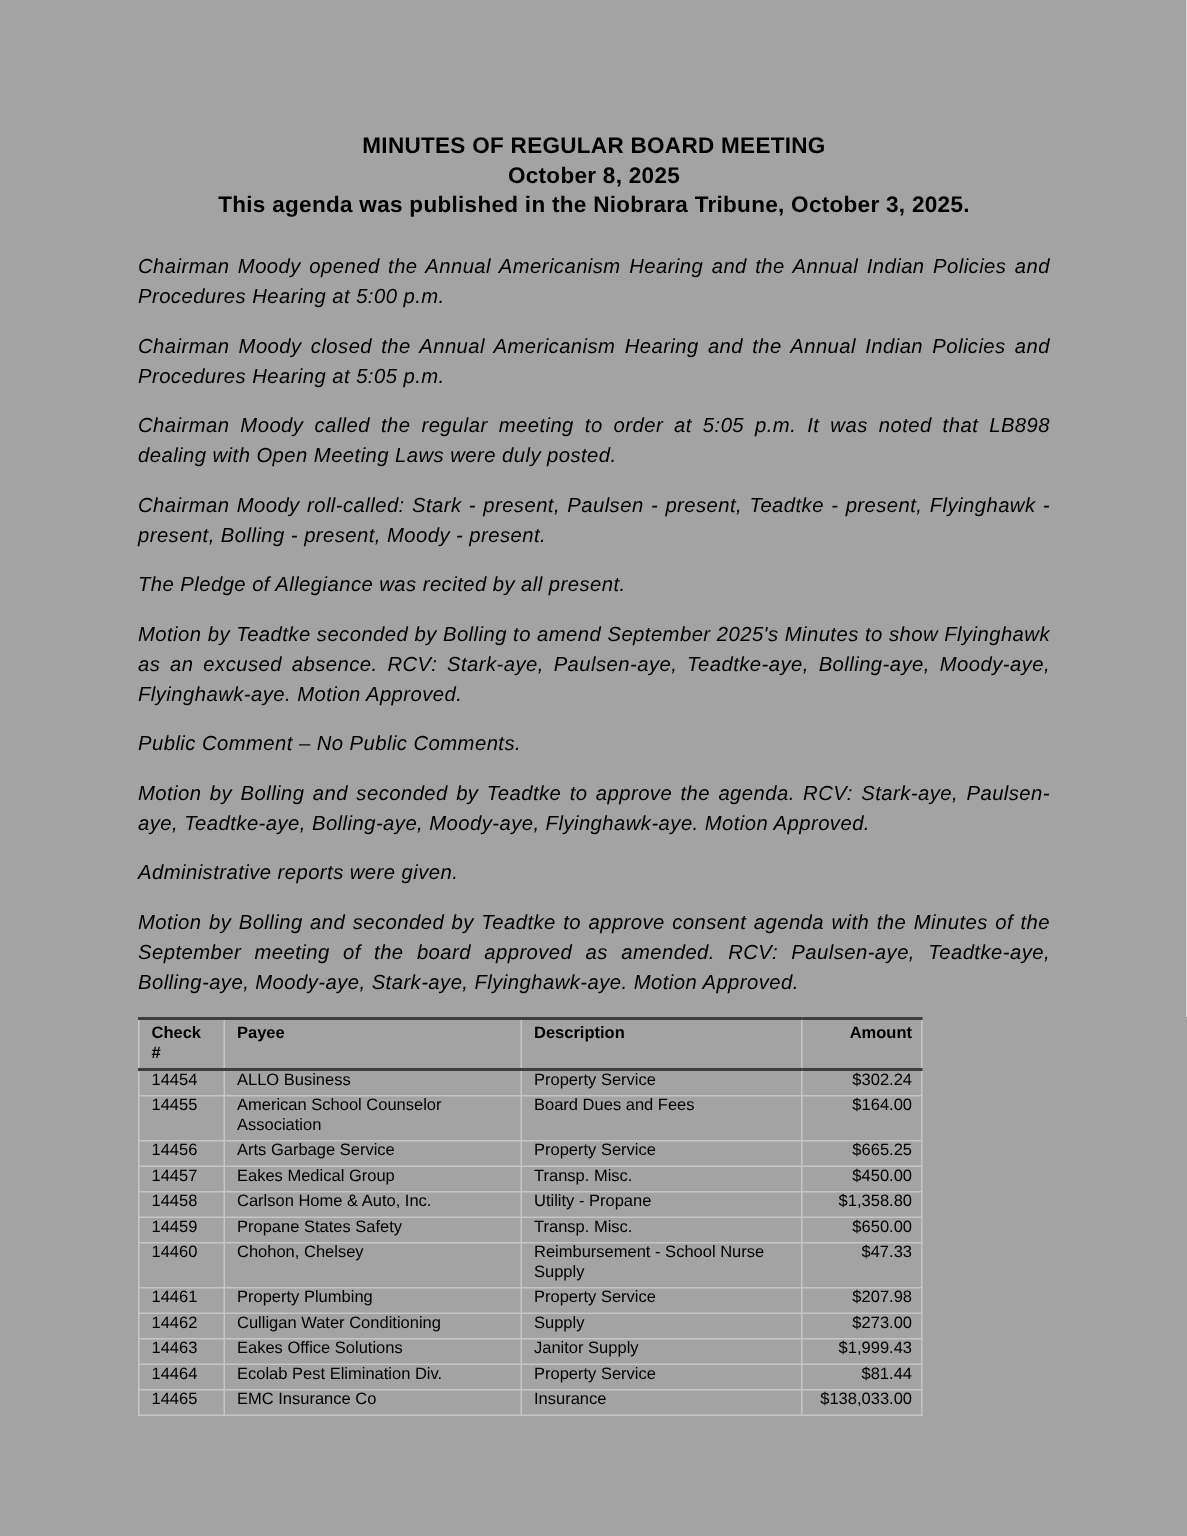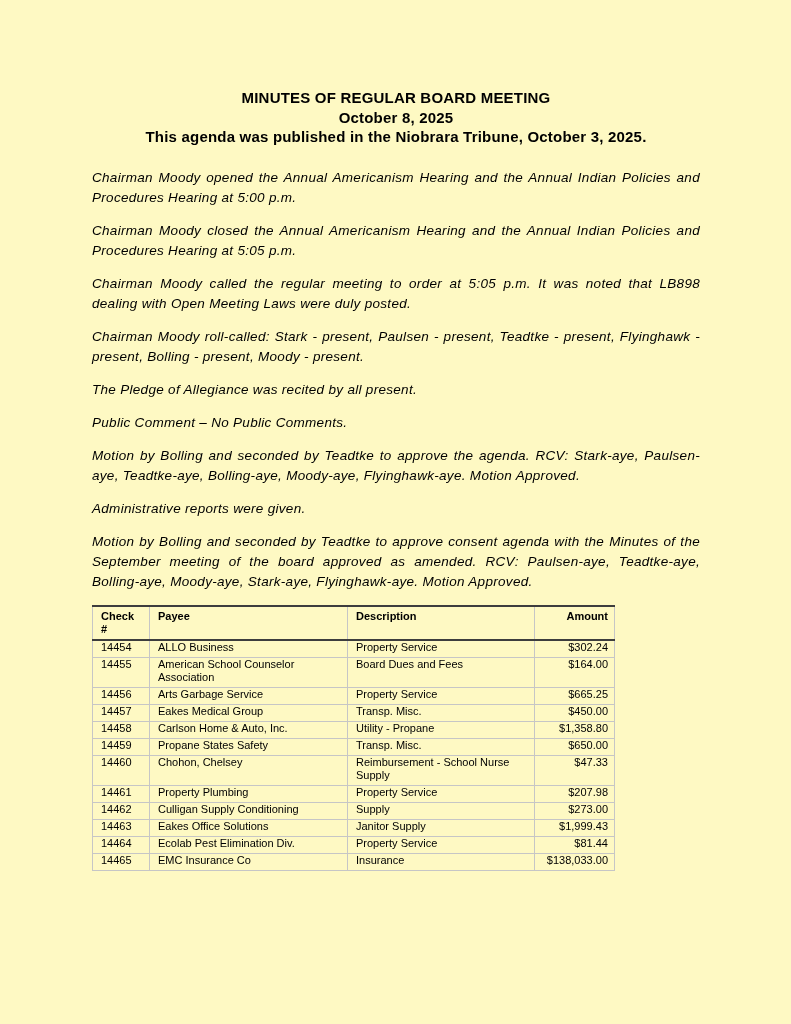--- a/index.html
+++ b/index.html
@@ -5,21 +5,21 @@
   html, body {
     margin: 0;
     padding: 0;
     background: #ffffff;
   }
   .page {
     position: relative;
     width: 791px;
     height: 1024px;
     margin: 0 auto;
-    background: #fef9c3;
+    background: #a3a3a3;
     box-sizing: border-box;
     padding: 88px 91px 0 92px;
     font-family: "Liberation Sans", sans-serif;
     color: #000000;
     overflow: hidden;
   }
   .title-block {
     text-align: center;
     font-weight: bold;
     font-size: 15px;
@@ -79,20 +79,21 @@
     <span class="title-line">October 8, 2025</span>
     <span class="title-line">This agenda was published in the Niobrara Tribune, October 3, 2025.</span>
   </div>
 
   <div class="body-text">
     <p>Chairman Moody opened the Annual Americanism Hearing and the Annual Indian Policies and Procedures Hearing at 5:00 p.m.</p>
     <p>Chairman Moody closed the Annual Americanism Hearing and the Annual Indian Policies and Procedures Hearing at 5:05 p.m.</p>
     <p>Chairman Moody called the regular meeting to order at 5:05 p.m. It was noted that LB898 dealing with Open Meeting Laws were duly posted.</p>
     <p>Chairman Moody roll-called: Stark - present, Paulsen - present, Teadtke - present, Flyinghawk - present, Bolling - present, Moody - present.</p>
     <p>The Pledge of Allegiance was recited by all present.</p>
+    <p>Motion by Teadtke seconded by Bolling to amend September 2025's Minutes to show Flyinghawk as an excused absence. RCV: Stark-aye, Paulsen-aye, Teadtke-aye, Bolling-aye, Moody-aye, Flyinghawk-aye. Motion Approved.</p>
     <p>Public Comment – No Public Comments.</p>
     <p>Motion by Bolling and seconded by Teadtke to approve the agenda. RCV: Stark-aye, Paulsen-aye, Teadtke-aye, Bolling-aye, Moody-aye, Flyinghawk-aye. Motion Approved.</p>
     <p>Administrative reports were given.</p>
     <p>Motion by Bolling and seconded by Teadtke to approve consent agenda with the Minutes of the September meeting of the board approved as amended. RCV: Paulsen-aye, Teadtke-aye, Bolling-aye, Moody-aye, Stark-aye, Flyinghawk-aye. Motion Approved.</p>
   </div>
 
   <table class="minutes-table">
     <colgroup>
       <col class="col-check">
       <col class="col-payee">
@@ -151,21 +152,21 @@
         <td class="amount">$47.33</td>
       </tr>
       <tr>
         <td>14461</td>
         <td>Property Plumbing</td>
         <td>Property Service</td>
         <td class="amount">$207.98</td>
       </tr>
       <tr>
         <td>14462</td>
-        <td>Culligan Supply Conditioning</td>
+        <td>Culligan Water Conditioning</td>
         <td>Supply</td>
         <td class="amount">$273.00</td>
       </tr>
       <tr>
         <td>14463</td>
         <td>Eakes Office Solutions</td>
         <td>Janitor Supply</td>
         <td class="amount">$1,999.43</td>
       </tr>
       <tr>

